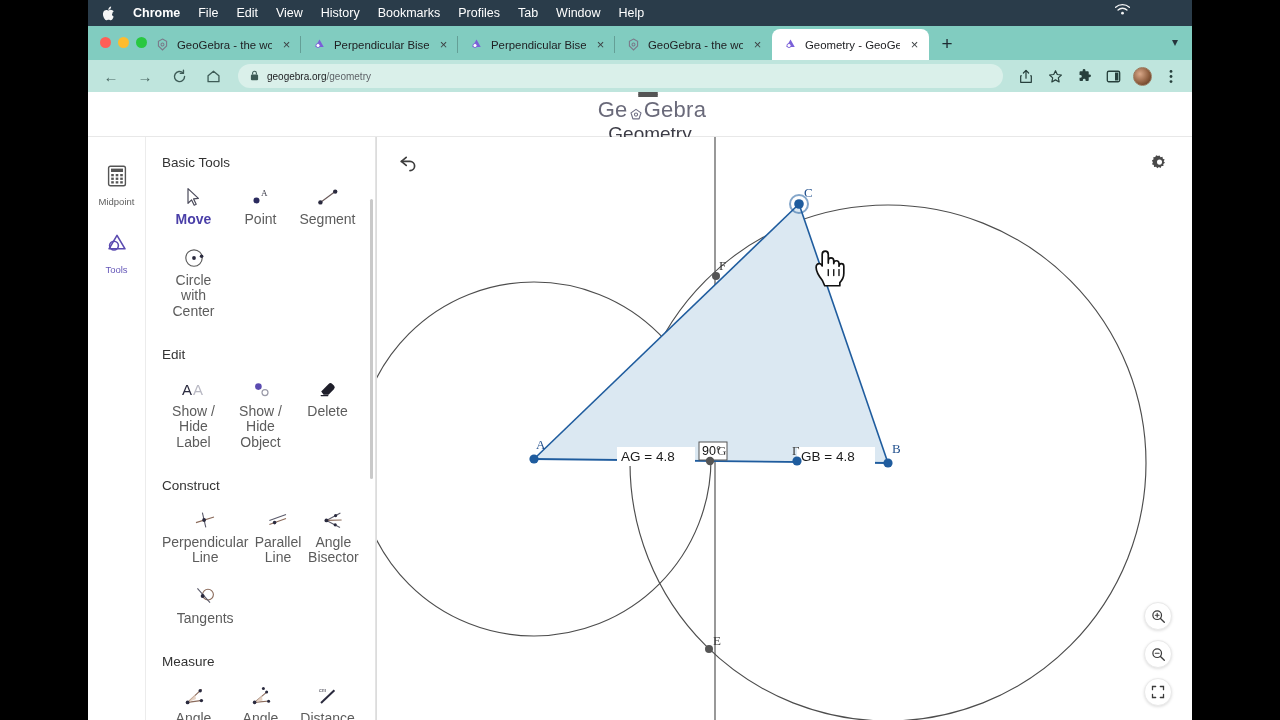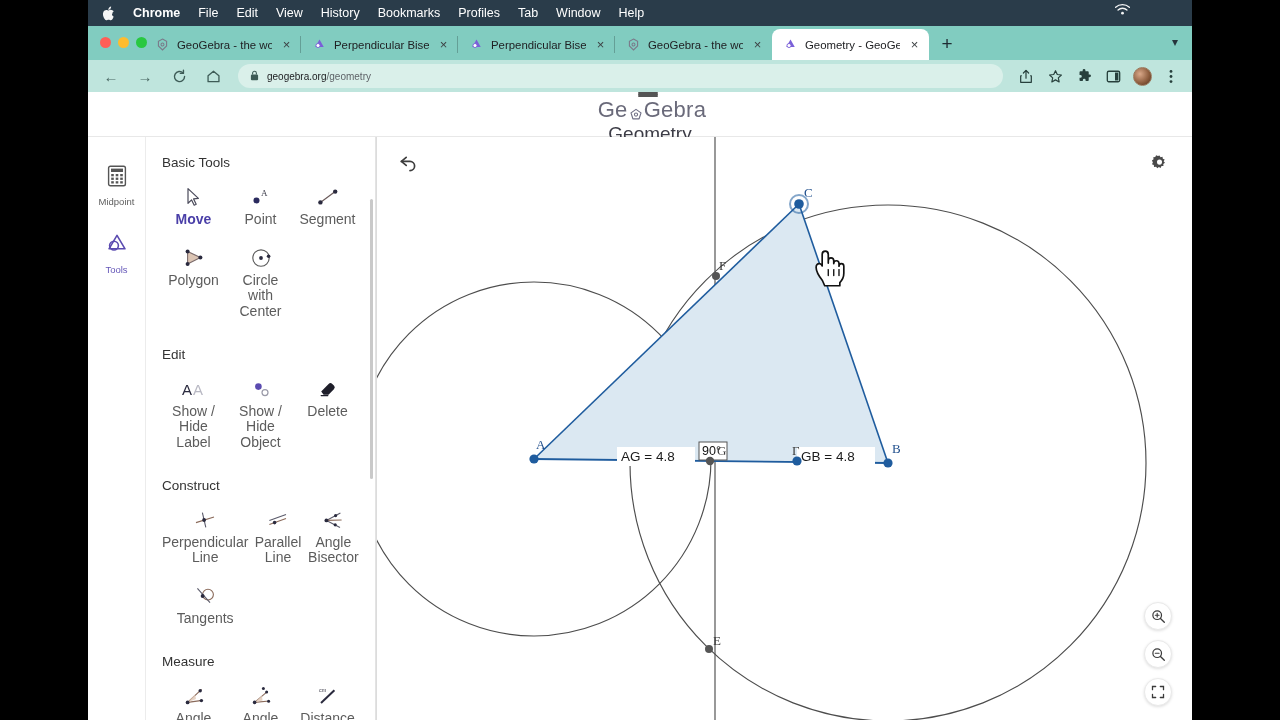--- a/index.html
+++ b/index.html
@@ -460,31 +460,20 @@
                 <svg width="24" height="20" viewBox="0 0 24 20">
                     <path d="M4.4 15.4 19.2 4.6" stroke="#6a5a5a" stroke-width="1.2"></path>
                     <circle cx="4.4" cy="15.4" r="2.2" fill="#2a2a3e"></circle>
                     <circle cx="19.2" cy="4.6" r="2.2" fill="#2a2a3e"></circle>
                   </svg>
               </span>
               <span class="tp-lbl">Segment</span>
             </div>
             <div class="tp-cell">
               <span class="tp-ico">
-                <svg width="24" height="20" viewBox="0 0 24 20">
-                    <path d="M5.6 3.6 18.4 9.4 5.6 16z" fill="#dcc5b4" stroke="#7a6a6a" stroke-width="1.1" stroke-linejoin="round"></path>
-                    <circle cx="5.6" cy="3.6" r="2" fill="#2a2a3e"></circle>
-                    <circle cx="18.4" cy="9.4" r="2" fill="#2a2a3e"></circle>
-                    <circle cx="5.6" cy="16" r="2" fill="#2a2a3e"></circle>
-                  </svg>
-              </span>
-              <span class="tp-lbl">Polygon</span>
-            </div>
-            <div class="tp-cell">
-              <span class="tp-ico">
                 <svg width="22" height="20" viewBox="0 0 22 20">
                     <circle cx="11" cy="10" r="8.2" fill="none" stroke="#5a5a5a" stroke-width="1.15"></circle>
                     <circle cx="11" cy="10" r="1.9" fill="#2a2a3e"></circle>
                     <circle cx="18.6" cy="8.2" r="1.8" fill="#2a2a3e"></circle>
                   </svg>
               </span>
               <span class="tp-lbl">Circle with Center</span>
             </div>
           </div>
 

